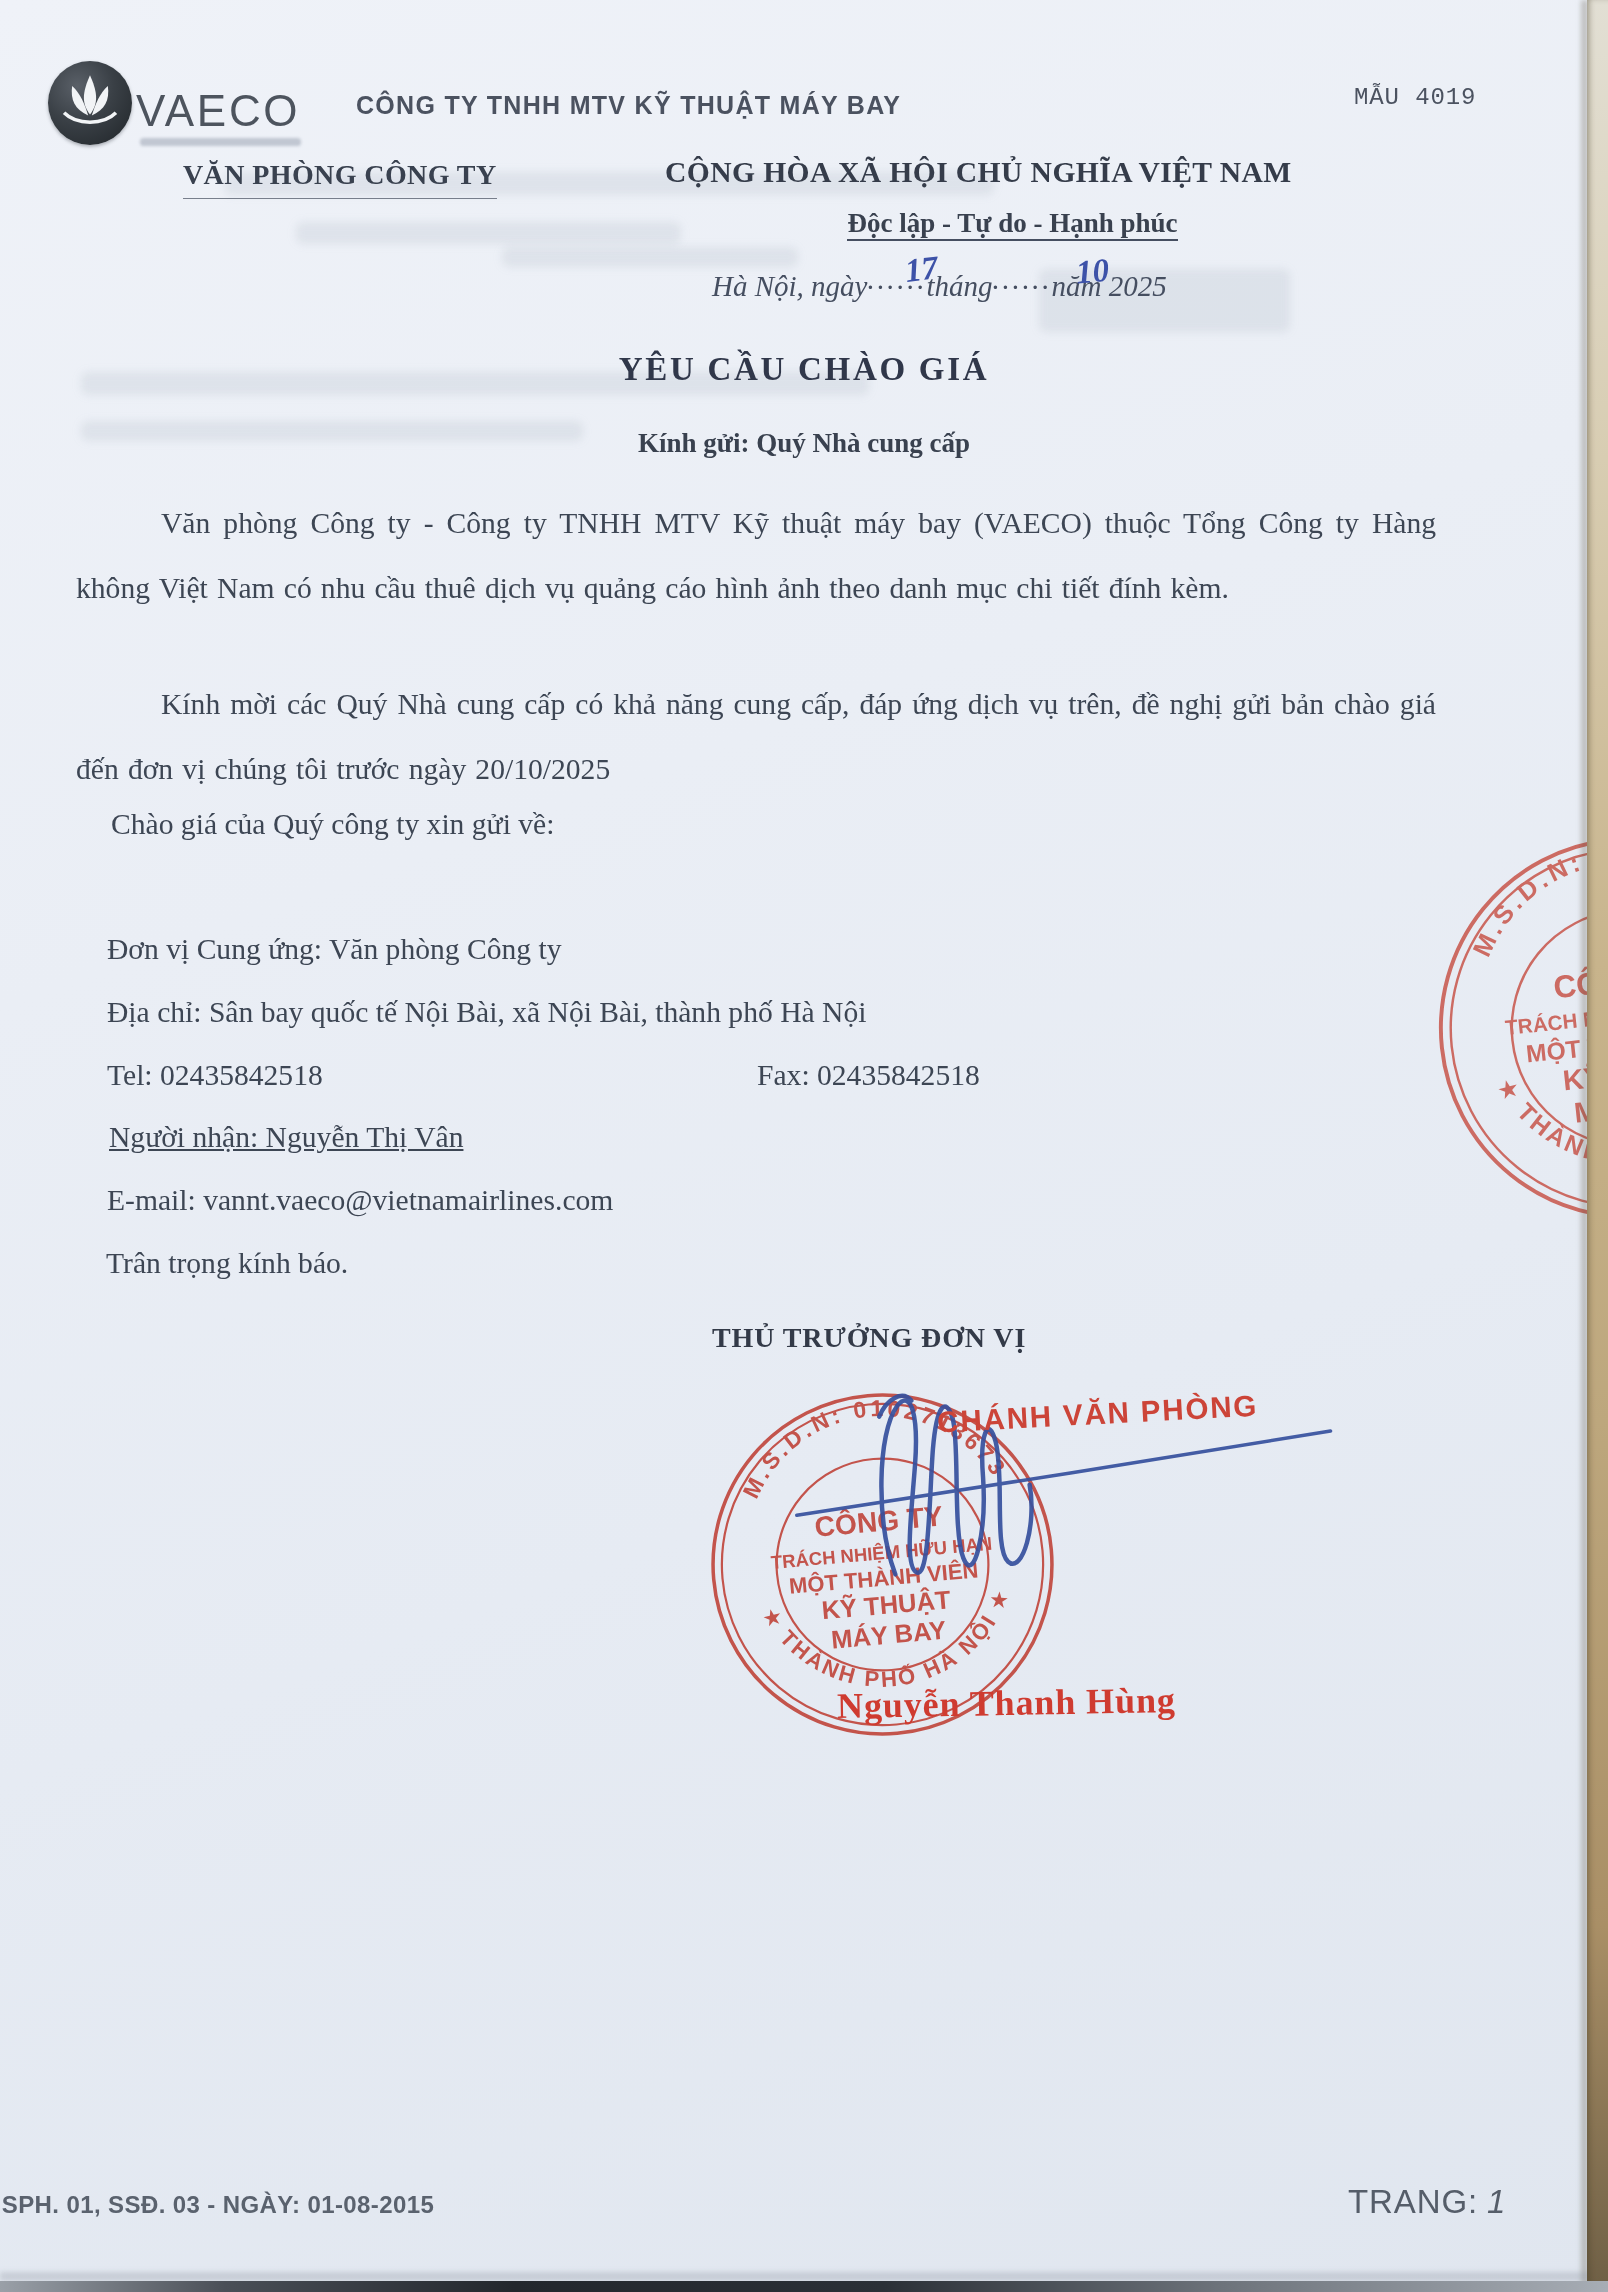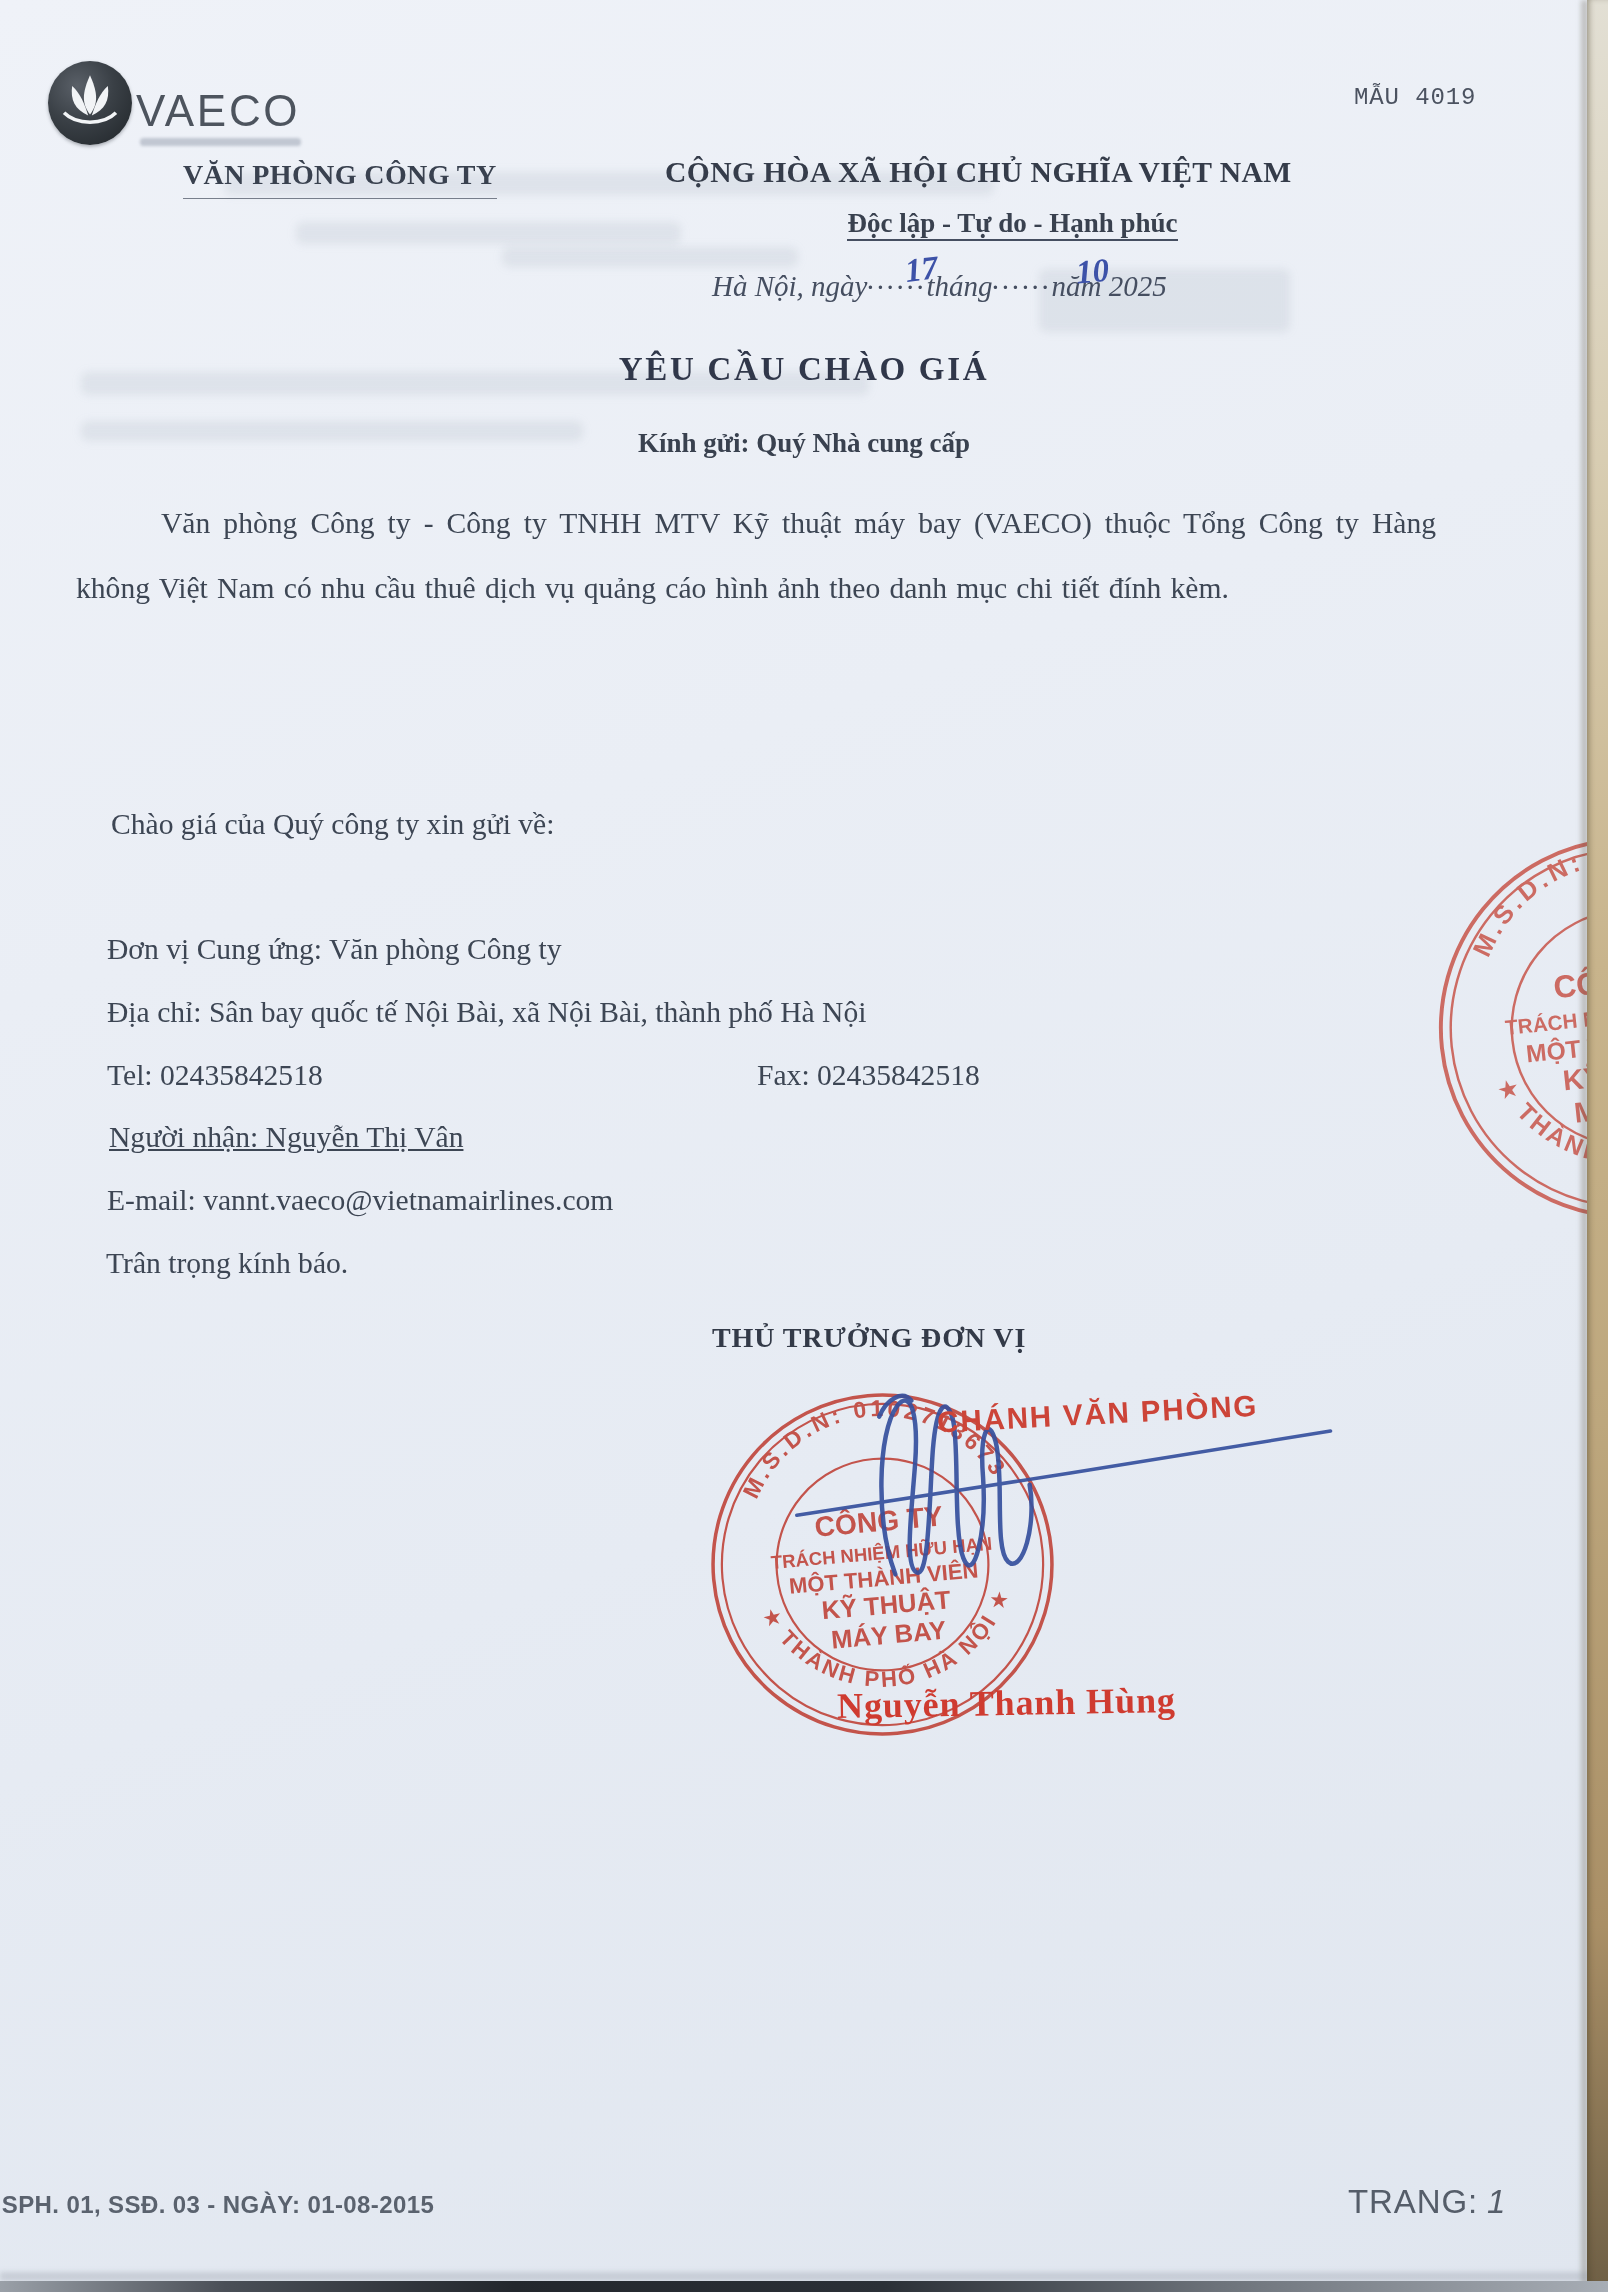--- a/index.html
+++ b/index.html
@@ -91,34 +91,36 @@
   <div class="abs logo-circle">
     <svg width="84" height="84" viewBox="0 0 94 94">
       <path d="M47 16 C40 32 36 46 47 60 C58 46 54 32 47 16" fill="#f2f4f6"></path>
       <path d="M27 28 C25 44 30 54 45 61 C41 48 36 36 27 28" fill="#f2f4f6"></path>
       <path d="M67 28 C69 44 64 54 49 61 C53 48 58 36 67 28" fill="#f2f4f6"></path>
       <path d="M18 58 C32 72 62 72 76 58" stroke="#f2f4f6" stroke-width="4" fill="none"></path>
     </svg>
   </div>
   <div class="abs wordmark sans">VAECO</div>
   <div class="abs tagline-bar"></div>
+  <div class="abs company-name sans">CÔNG TY TNHH MTV KỸ THUẬT MÁY BAY</div>
   <div class="abs form-code sans">MẪU 4019</div>
   <div class="abs issuing-office serif">VĂN PHÒNG CÔNG TY</div>
   <div class="abs national-title serif">CỘNG HÒA XÃ HỘI CHỦ NGHĨA VIỆT NAM</div>
   <div class="abs motto-wrap">
     <span class="motto">Độc lập - Tự do - Hạnh phúc</span>
   </div>
 
   <div class="abs date-line"><span>Hà Nội, ngày</span><span class="date-dots">........</span><span>tháng</span><span class="date-dots">........</span><span>năm 2025</span></div>
   <div class="abs hand hand-day">17</div>
   <div class="abs hand hand-month">10</div>
 
   <div class="abs doc-title">YÊU CẦU CHÀO GIÁ</div>
   <div class="abs salutation">Kính gửi: Quý Nhà cung cấp</div>
   <div class="abs para p1">Văn phòng Công ty - Công ty TNHH MTV Kỹ thuật máy bay (VAECO) thuộc Tổng Công ty Hàng không Việt Nam có nhu cầu thuê dịch vụ quảng cáo hình ảnh theo danh mục chi tiết đính kèm.</div>
+  <div class="abs para p2">Kính mời các Quý Nhà cung cấp có khả năng cung cấp, đáp ứng dịch vụ trên, đề nghị gửi bản chào giá đến đơn vị chúng tôi trước ngày 20/10/2025</div>
 
   <div class="abs cline" style="top:808px;left:111px;">Chào giá của Quý công ty xin gửi về:</div>
   <div class="abs cline" style="top:933px;left:107px;">Đơn vị Cung ứng: Văn phòng Công ty</div>
   <div class="abs cline" style="top:996px;left:107px;">Địa chỉ: Sân bay quốc tế Nội Bài, xã Nội Bài, thành phố Hà Nội</div>
   <div class="abs cline" style="top:1059px;left:107px;">Tel: 02435842518</div>
   <div class="abs cline" style="top:1059px;left:757px;">Fax: 02435842518</div>
   <div class="abs cline" style="top:1121px;left:109px;text-decoration:underline;">Người nhận: Nguyễn Thị Vân</div>
   <div class="abs cline" style="top:1184px;left:107px;">E-mail: vannt.vaeco@vietnamairlines.com</div>
   <div class="abs cline" style="top:1247px;left:106px;">Trân trọng kính báo.</div>
 

